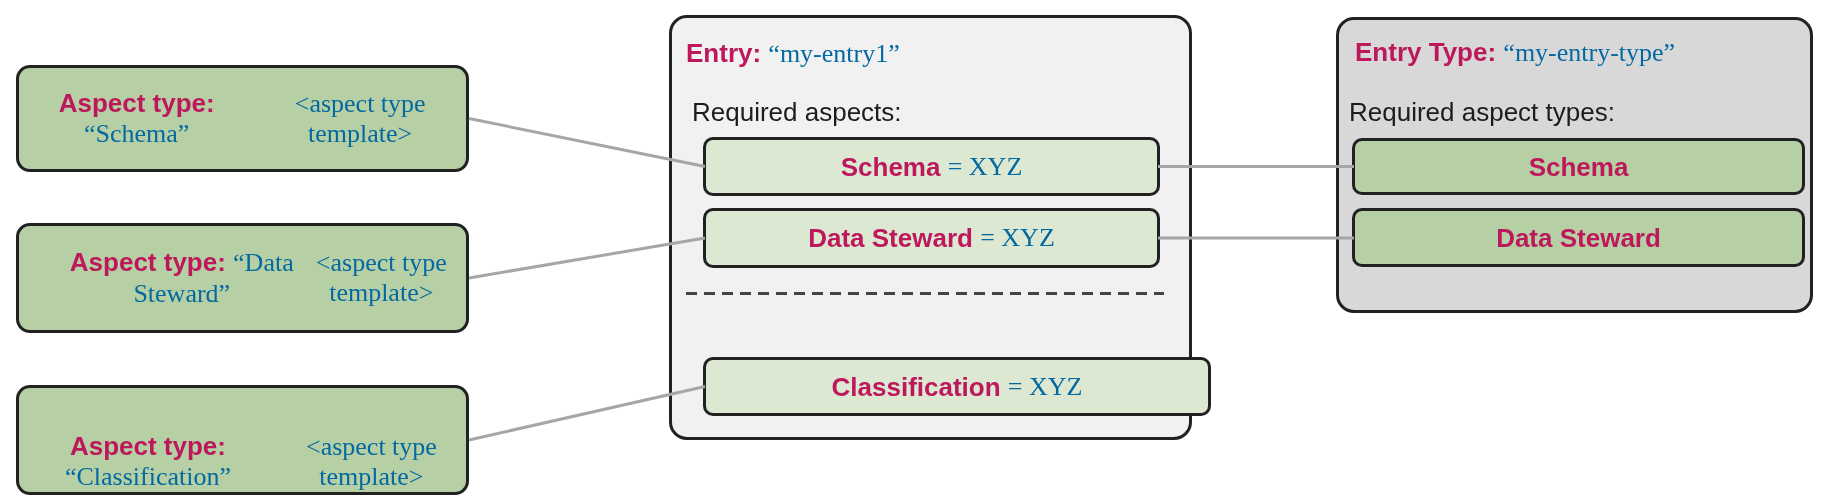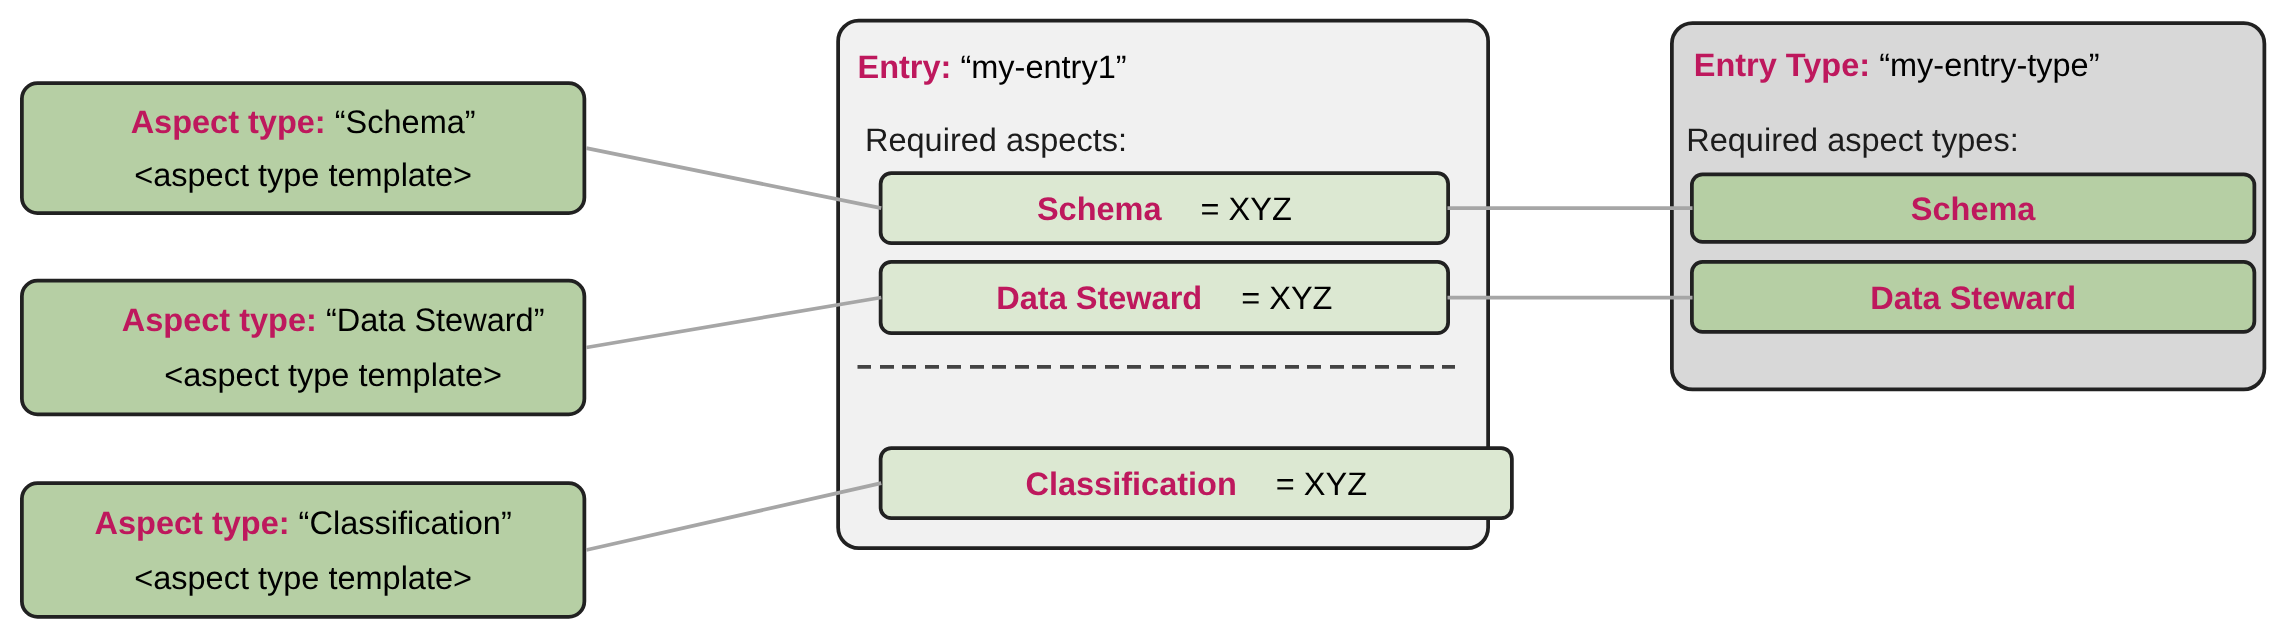--- a/index.html
+++ b/index.html
@@ -16,30 +16,30 @@
     box-sizing: border-box;
     border: 3px solid #212121;
   }
   
   .atype {
     left: 16px;
     width: 453px;
     background: #b6cfa4;
     border-radius: 14px;
     display: flex;
-    flex-direction: column;
+    flex-direction: row;
     align-items: center;
     justify-content: space-evenly;
     text-align: center;
     font-size: 26px;
     line-height: 30px;
   }
   .atype-1 { top: 65px;  height: 107px; }
   .atype-2 { top: 223px; height: 110px; padding-left: 48px; }
-  .atype-3 { top: 385px; height: 110px; }
+  .atype-3 { top: 385px; height: 110px; align-items: flex-end; }
 
   
   .entry {
     left: 669px; top: 15px;
     width: 523px; height: 425px;
     background: #f1f1f1;
     border-radius: 18px;
     font-size: 26px;
     line-height: 30px;
   }
@@ -58,27 +58,26 @@
   .chip {
     position: absolute;
     box-sizing: border-box;
     border: 3px solid #212121;
     border-radius: 10px;
     display: flex;
     align-items: center;
     justify-content: center;
     white-space: nowrap;
     font-size: 26px;
-    gap: 12px;
   }
   .chip-light { background: #dce8d2; }
   .chip-green { background: #b6cfa4; }
 
   .bold  { font-weight: 700; color: #be185d; }
-  .muted { color: #000000; }
+  .muted { color: #0369a1; font-family: Liberation Serif, serif; }
   .heading { color: #1c1c1c; }
 
   .divider {
     position: absolute;
     height: 3px;
     background: repeating-linear-gradient(90deg,
       #434343 0px, #434343 11px,
       transparent 11px, transparent 18px);
   }
 

